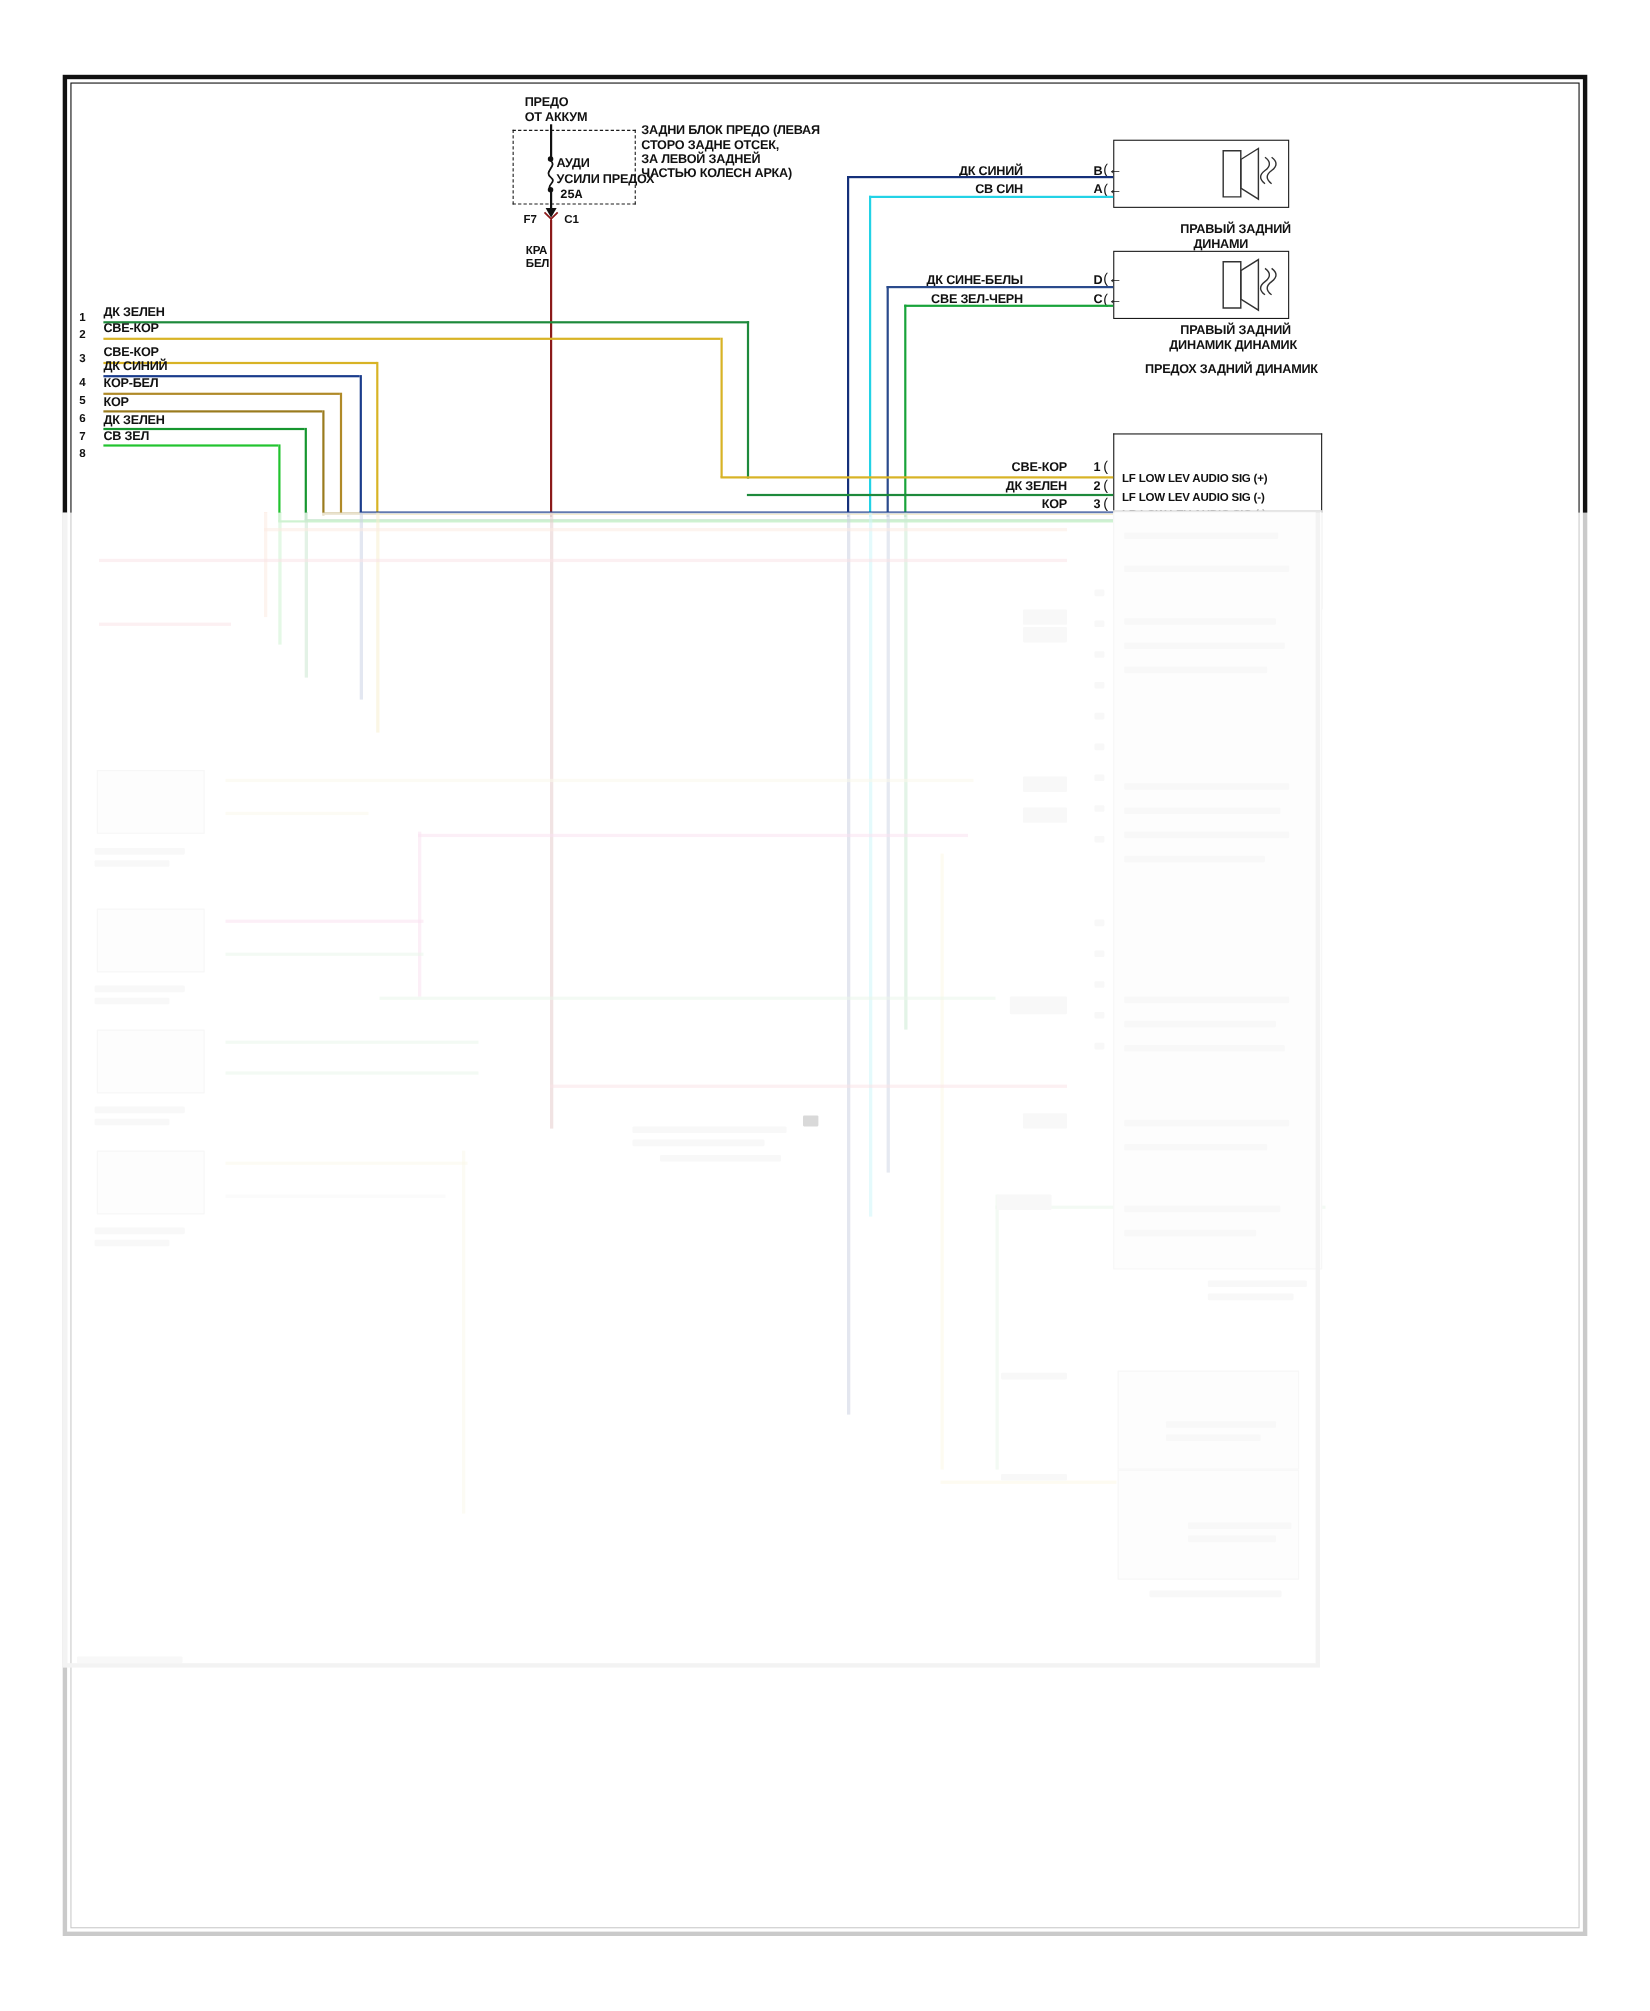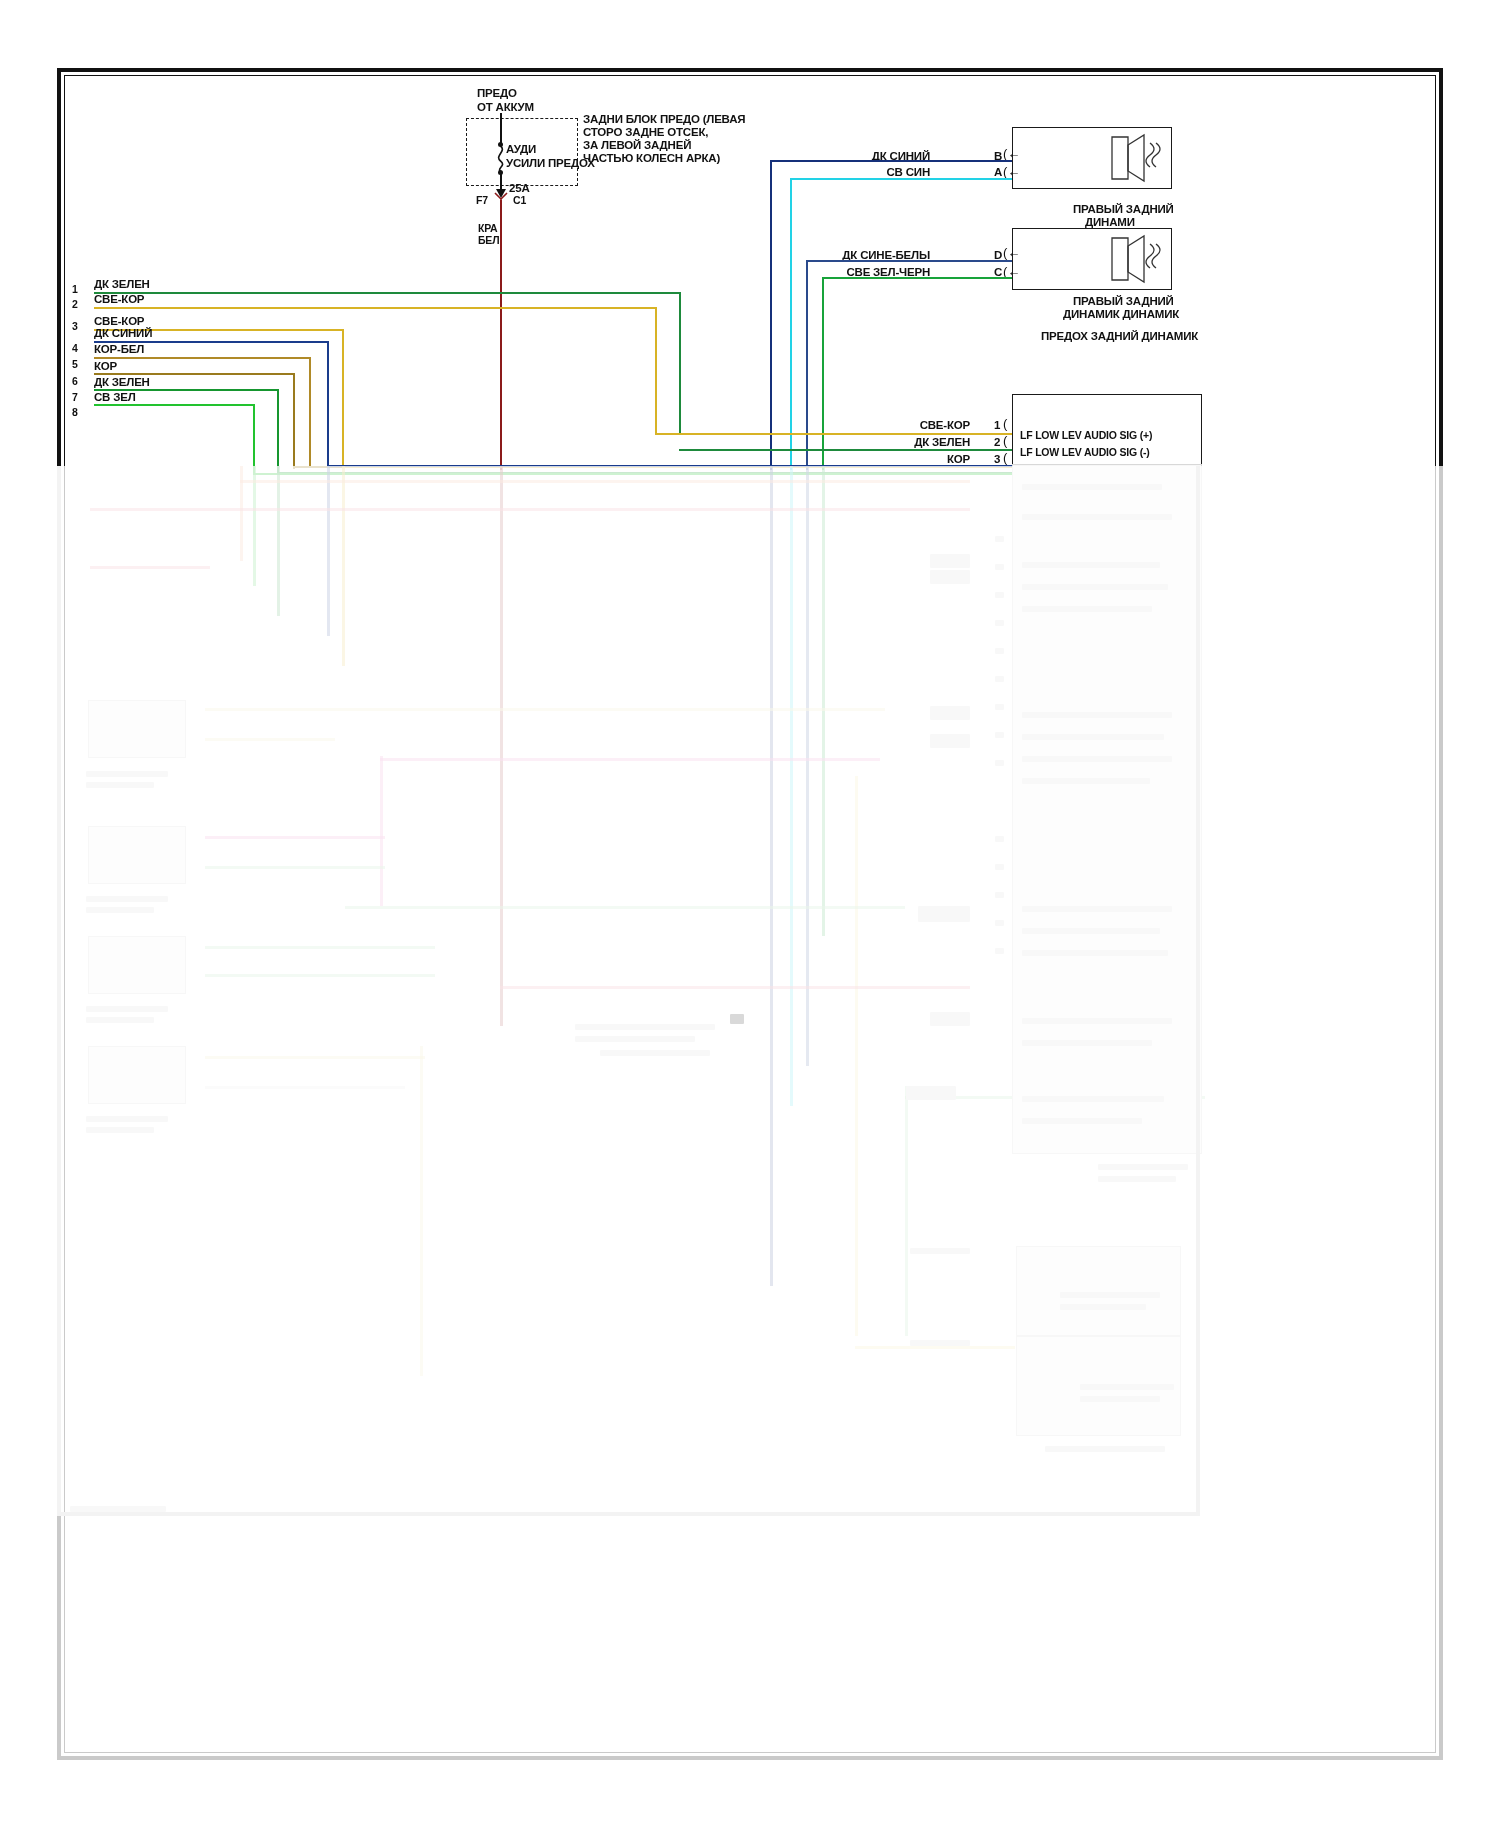--- a/index.html
+++ b/index.html
@@ -130,21 +130,21 @@
   </svg>
   <div class="dot" style="left:498px; top:170px;"></div>
 
   <div class="w wv" style="left:500px; top:174px; height:18px; border-left-color:#111;"></div>
   <svg style="position:absolute; left:495px; top:188px;" width="12" height="10">
     <path d="M6 10 L1 1 L11 1 Z" fill="#111"></path>
   </svg>
 
   <div class="t" style="left:506px; top:143px;">АУДИ</div>
   <div class="t" style="left:506px; top:157px;">УСИЛИ ПРЕДОХ</div>
-  <div class="t" style="left:509px; top:182px;">25А</div>
+  <div class="t" style="left:509px; top:171px;font-family:Liberation Mono, monospace;">25А</div>
 
   <div class="t sm" style="left:476px; top:194px;">F7</div>
   <div class="t sm" style="left:513px; top:194px;">C1</div>
 
   <svg style="position:absolute; left:494px; top:192px;" width="14" height="14">
     <path d="M1 1 L7 7 M13 1 L7 7 M7 7 L7 13" stroke="#8B1A1A" stroke-width="1.6" fill="none"></path>
   </svg>
 
   <div class="t" style="left:583px; top:113px;">ЗАДНИ БЛОК ПРЕДО (ЛЕВАЯ</div>
   <div class="t" style="left:583px; top:126px;">СТОРО ЗАДНЕ ОТСЕК,</div>

